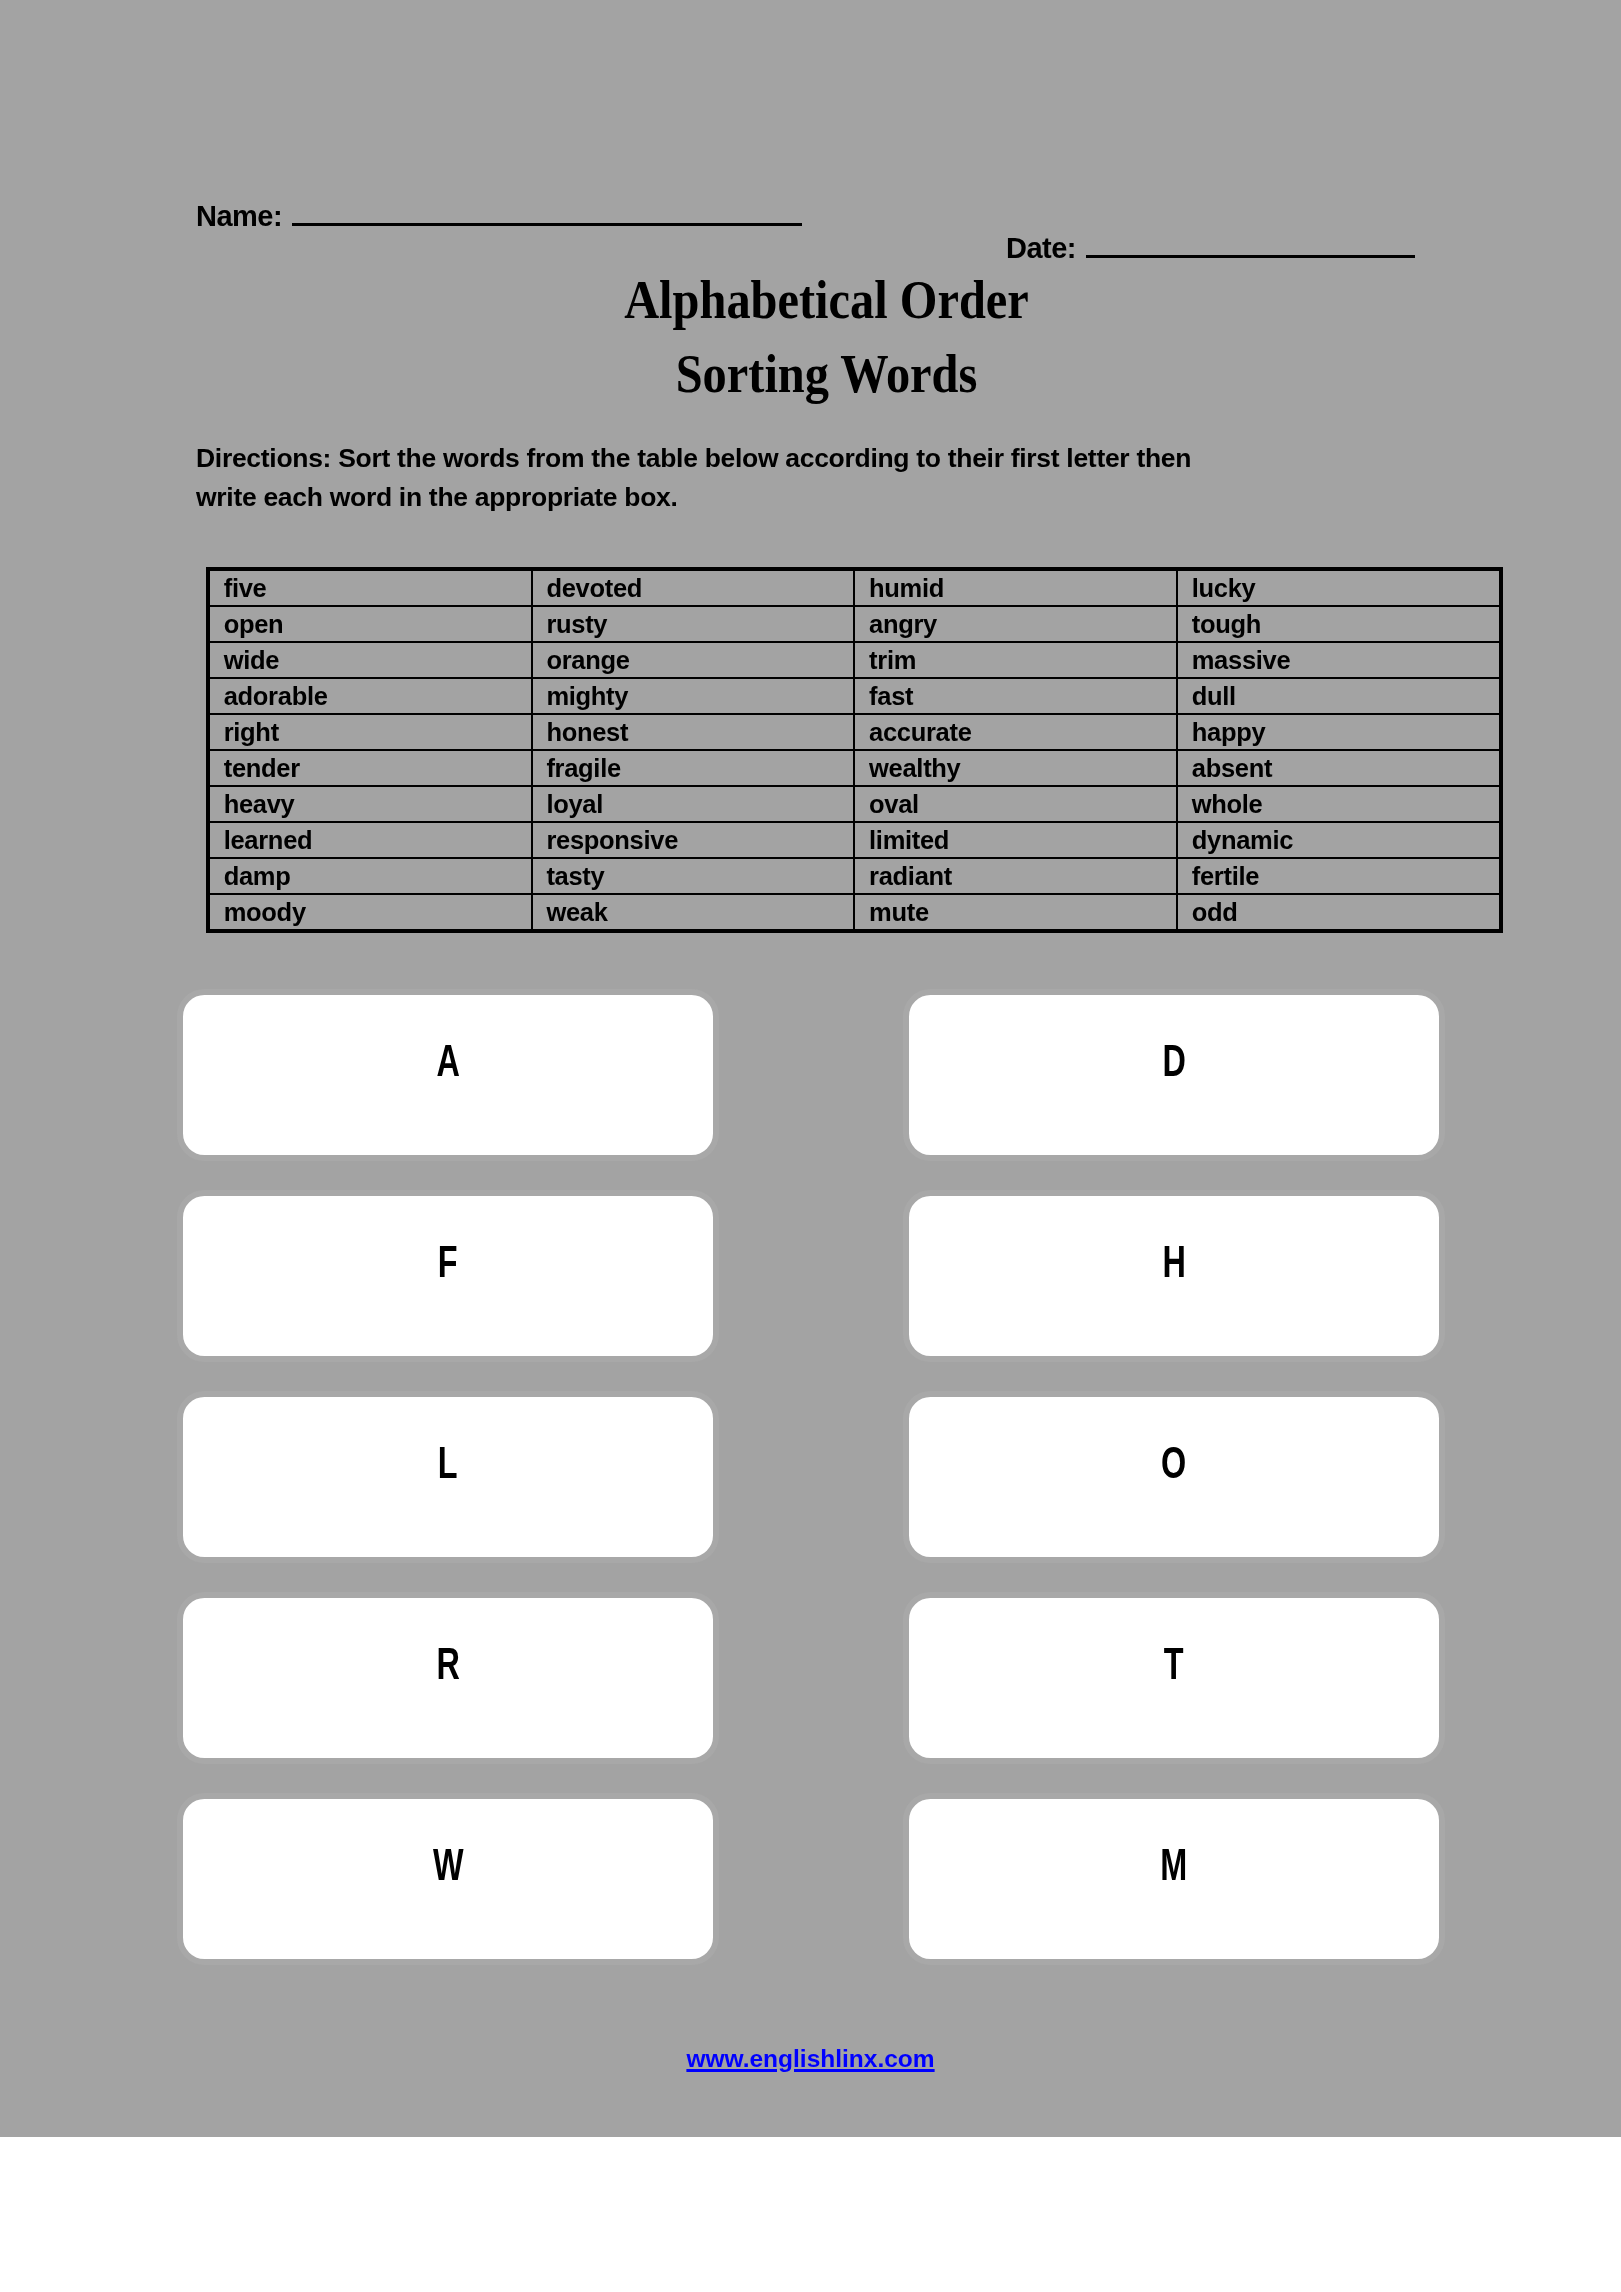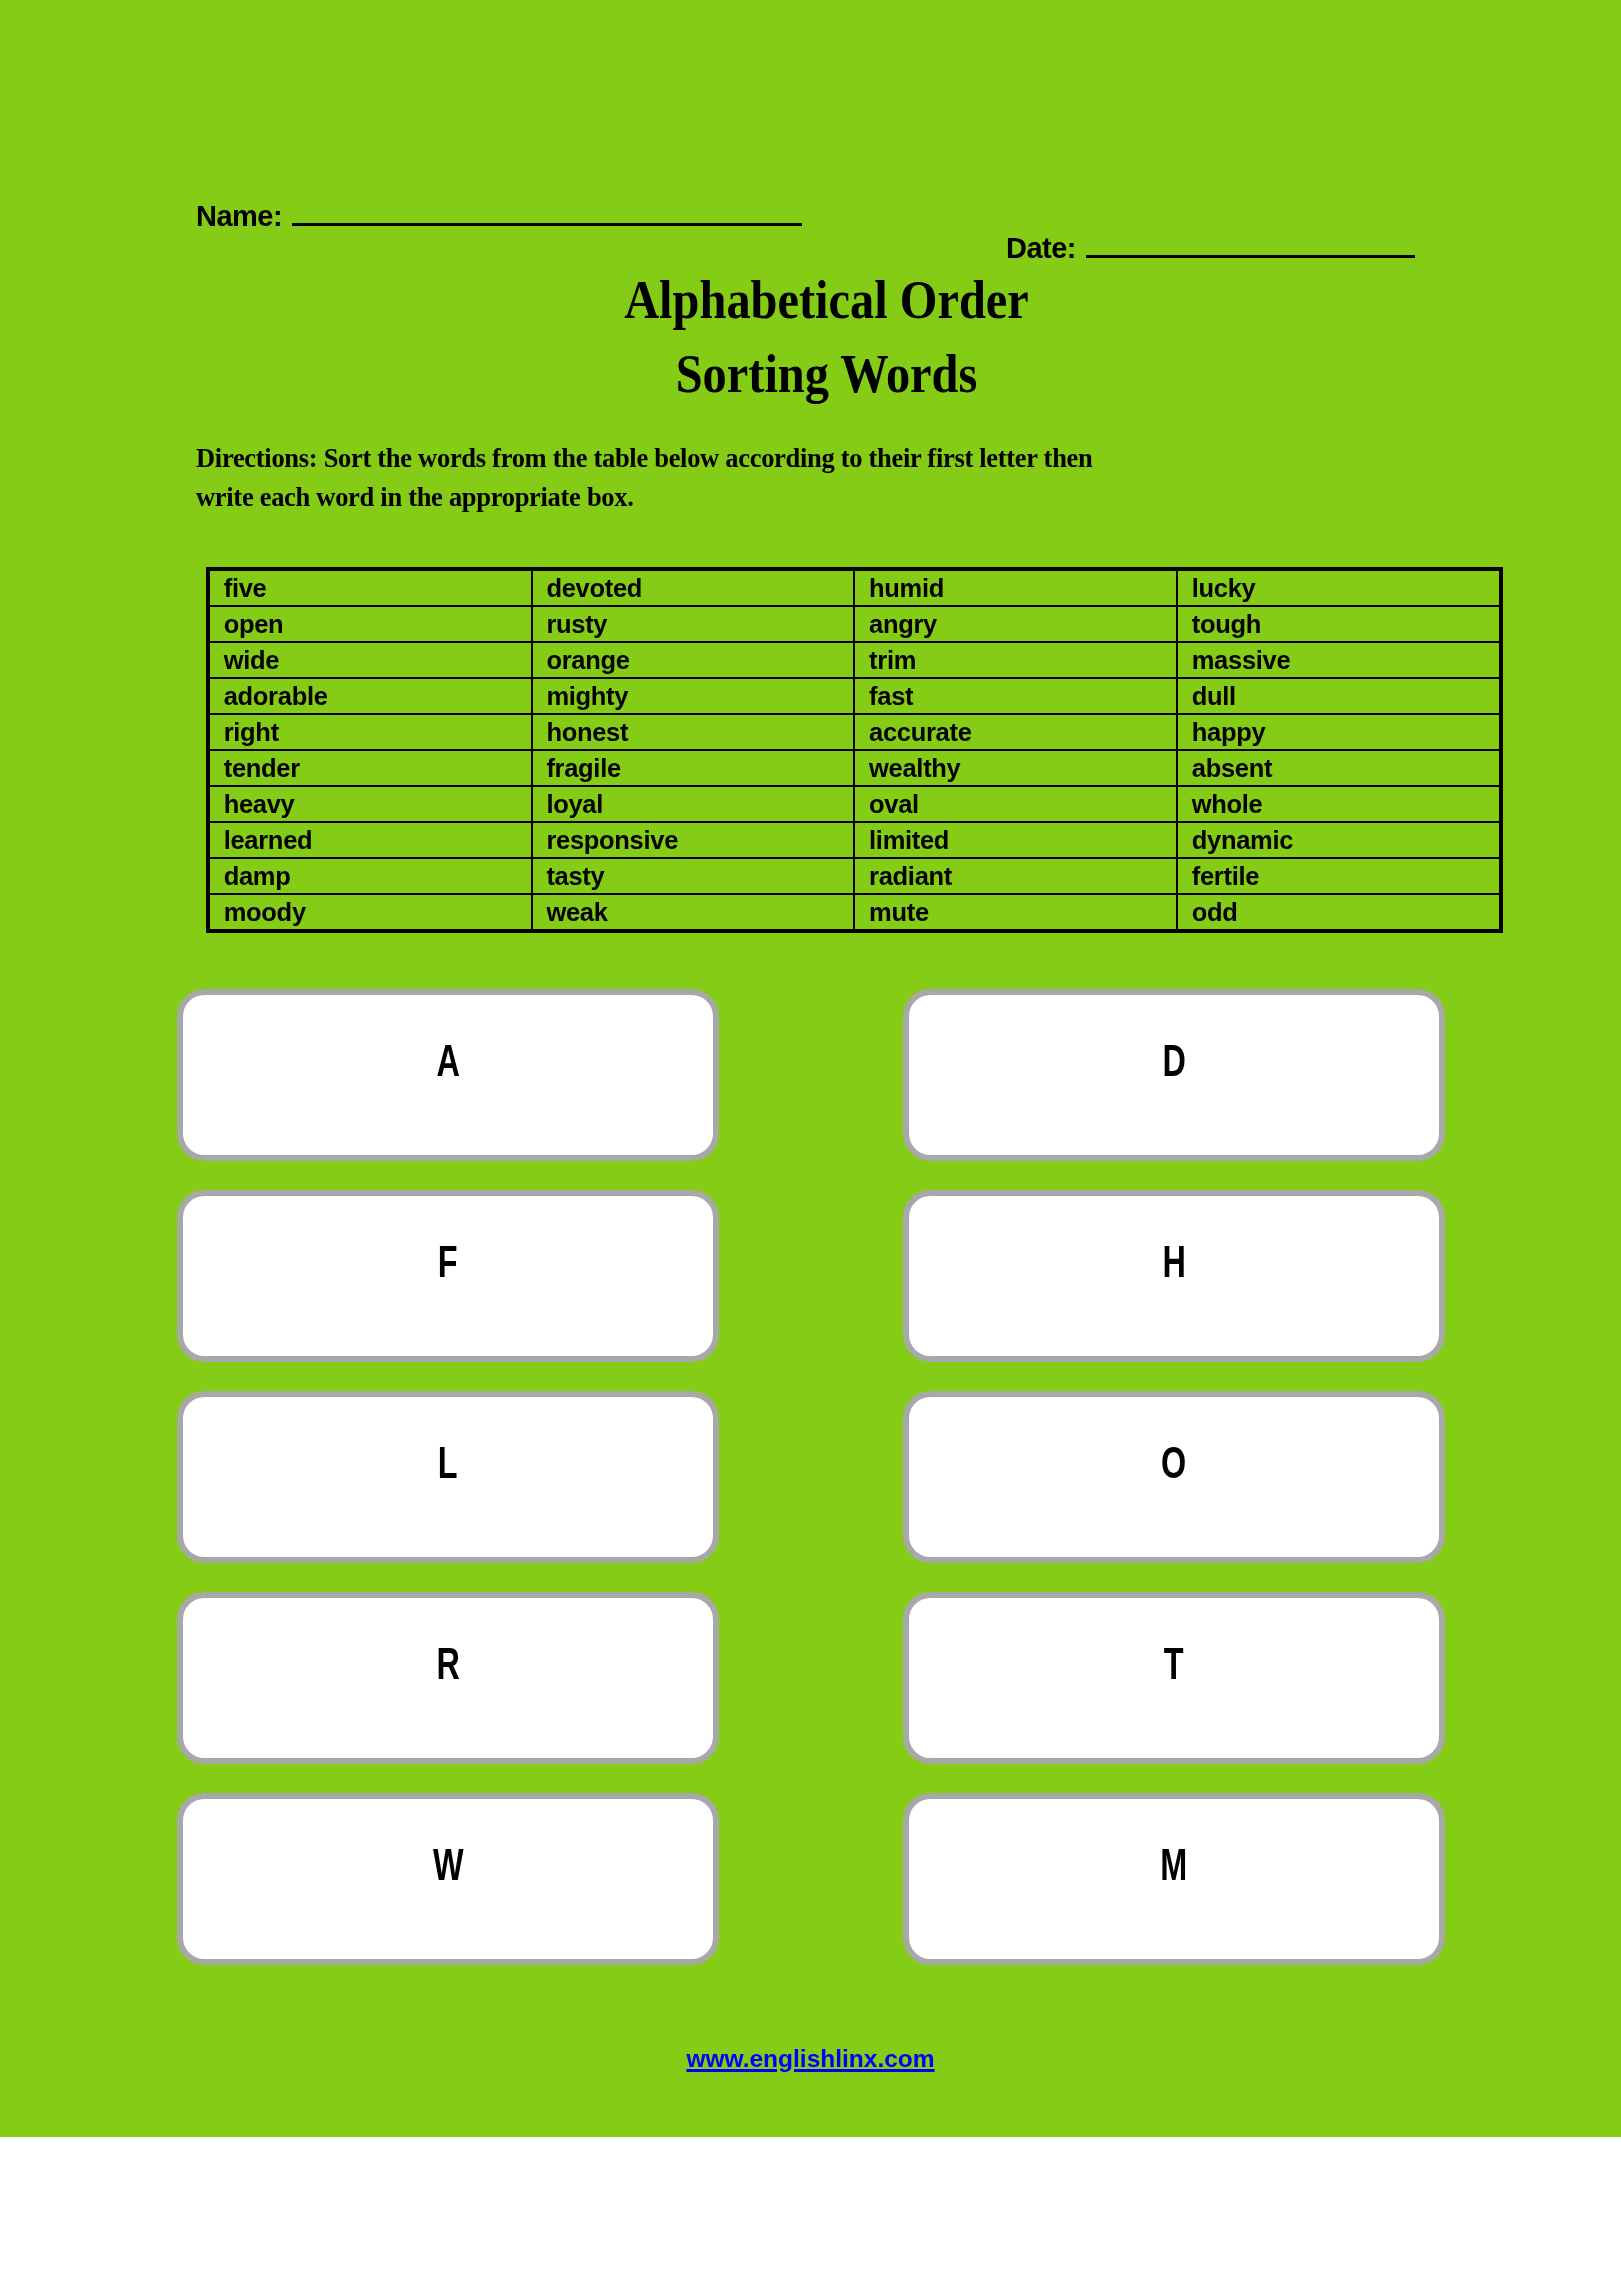--- a/index.html
+++ b/index.html
@@ -1,20 +1,20 @@
 <!DOCTYPE html>
 <html><head>
 <meta charset="utf-8">
 <style>
   html,body{margin:0;padding:0;background:#ffffff;}
   .page{
     position:relative;
     width:1621px;
     height:2137px;
-    background:#84cc16;
+    background:#a3a3a3;
     font-family:"Liberation Sans", sans-serif;
     color:#000000;
     overflow:hidden;
   }
 
   
   .header-row{position:absolute;top:194px;left:0;width:1621px;height:55px;}
   .field-label{
     font-size:29px;font-weight:bold;letter-spacing:-0.5px;
     display:inline-block;vertical-align:baseline;
@@ -32,21 +32,21 @@
   .title{
     position:absolute;top:263px;left:16px;width:1621px;
     text-align:center;font-family:"Liberation Serif", serif;
     font-weight:bold;font-size:55px;line-height:74px;
   }
   .title .t-line{transform:scaleX(0.88);transform-origin:50% 50%;}
 
   
   .directions{
     position:absolute;top:439px;left:196px;width:1264px;
-    font-size:26.5px;font-weight:bold;line-height:39px;letter-spacing:-0.3px;font-family:Liberation Serif, serif;
+    font-size:26.5px;font-weight:bold;line-height:39px;letter-spacing:-0.3px;
   }
 
   
   .word-table{
     position:absolute;top:567px;left:206px;
     border-collapse:collapse;table-layout:fixed;
     width:1227px;
   }
   .word-table td{
     border:2.9px solid #000;

